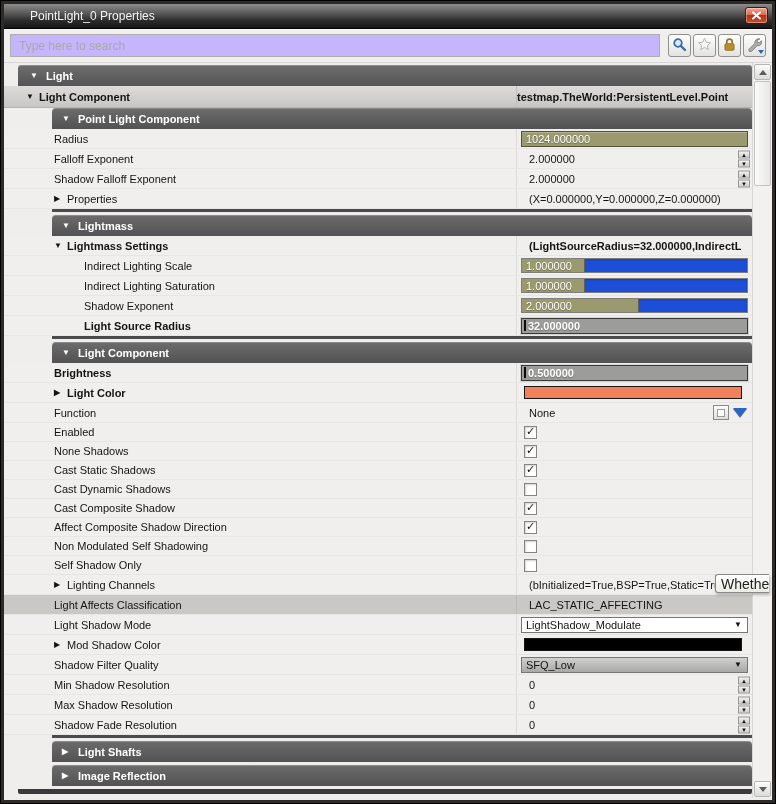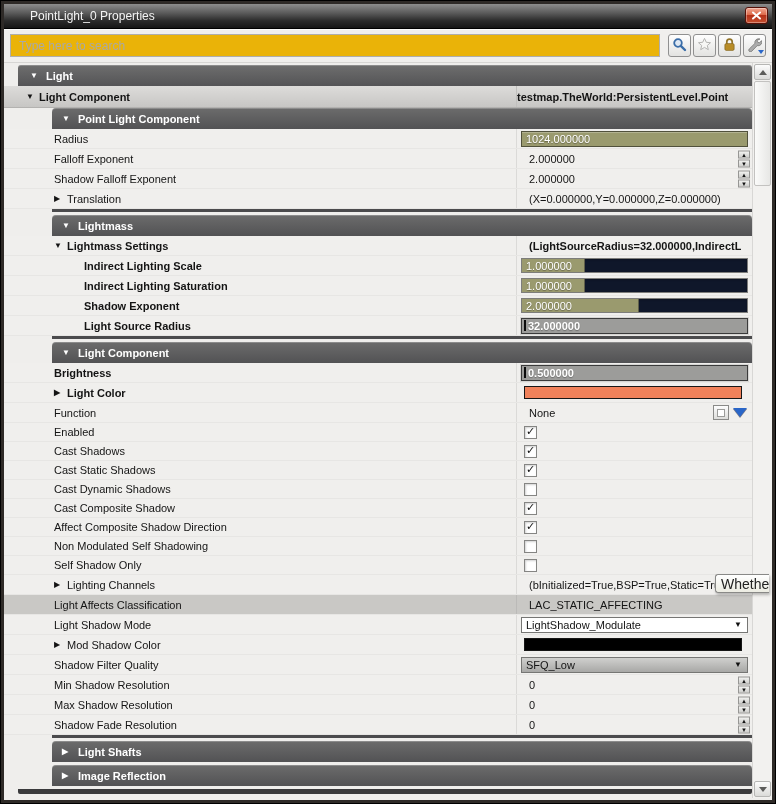--- a/index.html
+++ b/index.html
@@ -23,21 +23,21 @@
     box-shadow: inset 0 0 0 1px rgba(255,255,255,.35);
     display: flex; align-items: center; justify-content: center;
   }
   
   .toolbar {
     height: 34px; display: flex; align-items: center; gap: 2px;
     padding: 0 6px; background: #f0efed; border-bottom: 1px solid #d7d6d4;
     box-shadow: inset 0 1px 0 #fbfbfa;
   }
   .search-input {
-    flex: 1; height: 23px; border: 1px solid #aeaeac; background: #eab308;
+    flex: 1; height: 23px; border: 1px solid #aeaeac; background: #c4b5fd;
     font: 12px "Liberation Sans", sans-serif; color: #444; padding: 0 8px; margin-right: 6px;
   }
   .search-input::placeholder { color: #a9a9a7; }
   .tool-btn {
     width: 23px; height: 23px; border: 1px solid #909090; border-radius: 3px; padding: 0;
     background: linear-gradient(180deg, #fefefe, #e3e3e1); cursor: pointer;
     display: flex; align-items: center; justify-content: center; position: relative;
   }
   .tool-btn .mini-tri {
     position: absolute; bottom: 2px; right: 1px; width: 0; height: 0;
@@ -77,21 +77,21 @@
   .prop-row {
     height: 20px; display: flex; align-items: stretch; background: #f0efed;
     border-bottom: 1px solid #e7e6e4; font-size: 11px; color: #141414;
   }
   .prop-row.h19 { height: 19px; }
   .prop-row.hl { background: #c9c8c5; }
   .prop-row.hl .cell-value { border-left-color: #bbbab8; }
   .cell-label { flex: 1; display: flex; align-items: center; white-space: nowrap; overflow: hidden; }
   .cell-label.b { font-weight: bold; }
   .ind1 { padding-left: 50px; } .ind1.noarrow { }
-  .ind2 { padding-left: 67px; } .ind2.noarrow { padding-left: 80px; font-weight: bold; }
+  .ind2 { padding-left: 67px; } .ind2.noarrow { padding-left: 80px; }
   .cell-value {
     width: 236px; flex: none; display: flex; align-items: center; position: relative;
     border-left: 1px solid #dbdad8; padding: 0 4px; overflow: hidden;
   }
   .vtext { padding-left: 8px; white-space: nowrap; overflow: hidden; }
   .vtext.b { font-weight: bold; }
   .field {
     flex: 1; height: 16px; display: flex; align-items: center; overflow: hidden;
     font-size: 11px; white-space: nowrap;
   }
@@ -99,21 +99,21 @@
     background: #9a9a6e; border: 1px solid #51513c; color: #fff; padding-left: 4px;
     box-shadow: inset 0 1px 0 rgba(255,255,255,.25); text-shadow: 0 1px 1px rgba(0,0,0,.35);
   }
   .field.editgray {
     background: #9c9c9a; border: 1px solid #3b3b3b; color: #fff; font-weight: bold;
     padding-left: 2px; text-shadow: 0 1px 1px rgba(0,0,0,.3);
     box-shadow: 0 0 0 1px #d6d5d3;
   }
   .caret { width: 2px; height: 11px; background: #0c0c0c; margin-right: 2px; flex: none; }
   .sliderbox {
-    flex: 1; height: 15px; background: #0f172a; border: 1px solid #7d7d7b; overflow: hidden;
+    flex: 1; height: 15px; background: #1d4ed8; border: 1px solid #7d7d7b; overflow: hidden;
     box-shadow: inset 0 1px 2px rgba(0,0,0,.2);
   }
   .fill {
     height: 100%; background: #9a9a6e; border-right: 1px solid #60604a;
     display: flex; align-items: center; padding-left: 4px; color: #fff; font-size: 11px;
     white-space: nowrap; text-shadow: 0 1px 1px rgba(0,0,0,.35); overflow: visible;
   }
   .checkbox {
     width: 13px; height: 13px; margin-left: 3px; background: #fff; border: 1px solid #858583;
     box-shadow: inset 1px 1px 2px rgba(0,0,0,.18); display: flex; align-items: center;
@@ -268,21 +268,21 @@
             <span class="vtext">2.000000</span>
             <div class="spinners">
               <span class="sp">▲</span>
               <span class="sp">▼</span>
             </div>
           </div>
         </div>
         <div class="prop-row">
           <div class="cell-label ind1">
             <span class="tri dark">▶</span>
-            <span>Translation</span>
+            <span>Properties</span>
           </div>
           <div class="cell-value">
             <span class="vtext">(X=0.000000,Y=0.000000,Z=0.000000)</span>
           </div>
         </div>
         <div class="sec-end"></div>
         <div class="sec-header">
           <span class="tri">▼</span>
           <span class="lbl">Lightmass</span>
         </div>
@@ -388,21 +388,21 @@
             <span>Enabled</span>
           </div>
           <div class="cell-value">
             <div class="checkbox on">
               <span>✓</span>
             </div>
           </div>
         </div>
         <div class="prop-row h19">
           <div class="cell-label ind1 noarrow">
-            <span>Cast Shadows</span>
+            <span>None Shadows</span>
           </div>
           <div class="cell-value">
             <div class="checkbox on">
               <span>✓</span>
             </div>
           </div>
         </div>
         <div class="prop-row h19">
           <div class="cell-label ind1 noarrow">
             <span>Cast Static Shadows</span>

